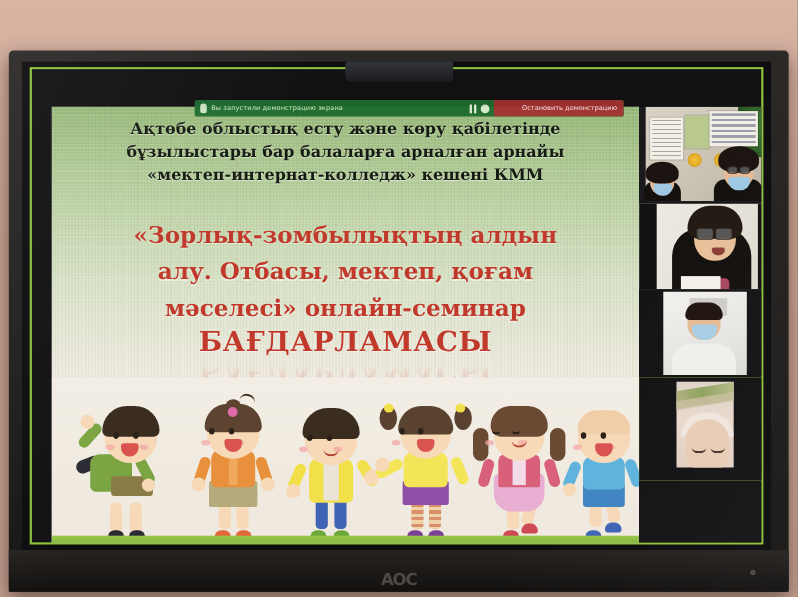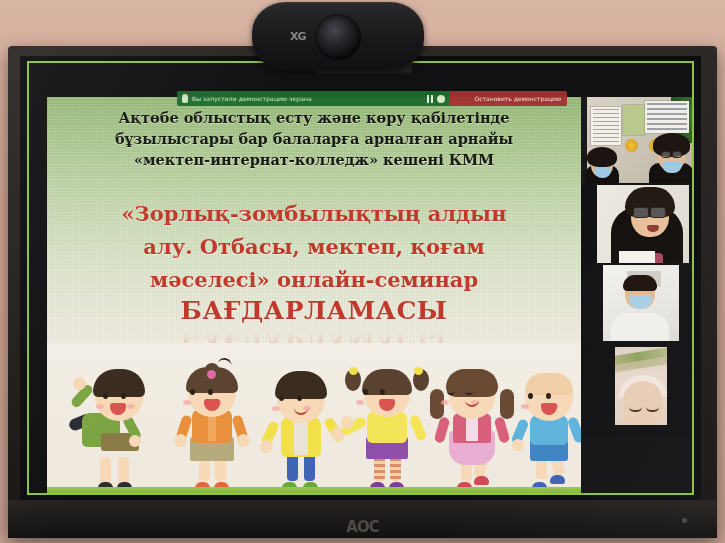--- a/index.html
+++ b/index.html
@@ -455,24 +455,20 @@
     pointer-events: none;
     z-index: 30;
   }
 </style>
 </head>
 <body>
 
 <div id="room">
 
   <div id="webcam-foot"></div>
-  <div id="webcam">
-    <div id="webcam-brand">XG</div>
-    <div id="webcam-lens"></div>
-  </div>
 
   <div id="monitor">
 
     <div id="screen-frame">
       <div id="share-border">
         <div id="screen">
 
           <div id="share-toolbar">
             <div class="tb-seg" id="tb-left">
               <span id="tb-icon-mic"></span>

